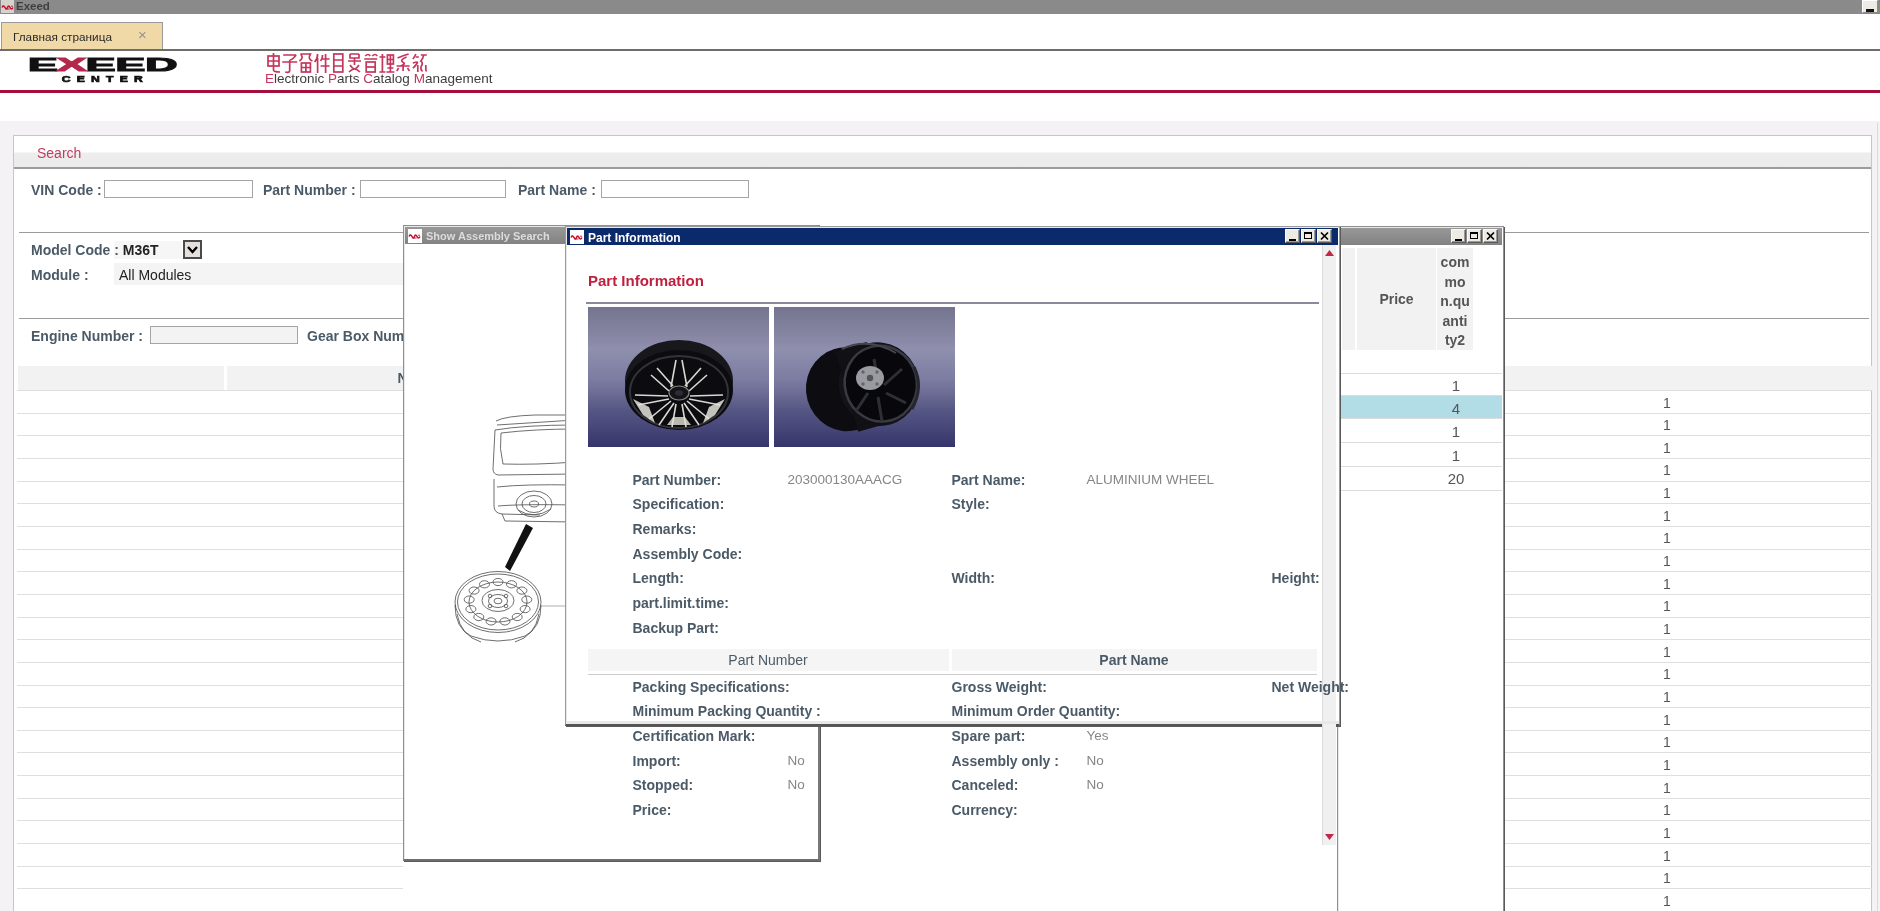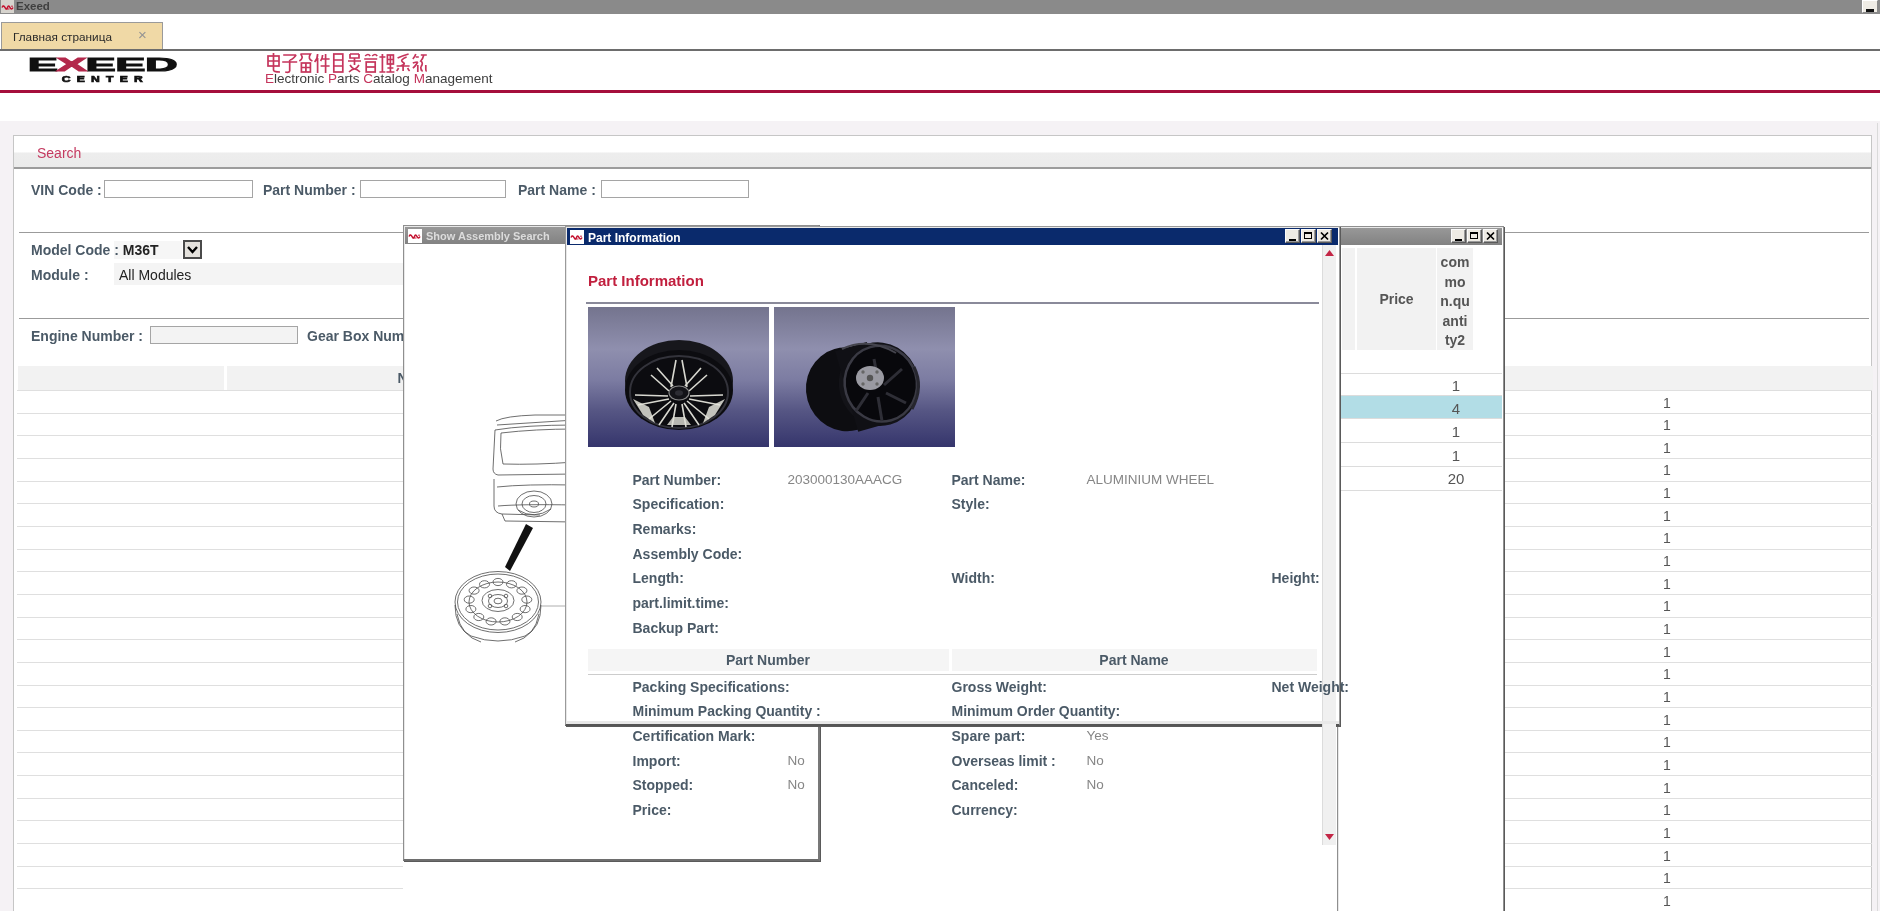--- a/index.html
+++ b/index.html
@@ -440,30 +440,30 @@
 <div class="plbl" style="left:21.5px;top:451.5px">Packing Specifications:</div>
 <div class="plbl" style="left:340.5px;top:451.5px">Gross Weight:</div>
 <div class="plbl" style="left:660.5px;top:451.5px">Net Weight:</div>
 <div class="plbl" style="left:21.5px;top:476.2px">Minimum Packing Quantity :</div>
 <div class="plbl" style="left:340.5px;top:476.2px">Minimum Order Quantity:</div>
 <div class="plbl" style="left:21.5px;top:500.9px">Certification Mark:</div>
 <div class="plbl" style="left:340.5px;top:500.9px">Spare part:</div>
 <div class="pval" style="left:520.5px;top:500.9px">Yes</div>
 <div class="plbl" style="left:21.5px;top:525.6px">Import:</div>
 <div class="pval" style="left:221.5px;top:525.6px">No</div>
-<div class="plbl" style="left:340.5px;top:525.6px">Overseas limit :</div>
+<div class="plbl" style="left:340.5px;top:525.6px">Assembly only :</div>
 <div class="pval" style="left:520.5px;top:525.6px">No</div>
 <div class="plbl" style="left:21.5px;top:550.3px">Stopped:</div>
 <div class="pval" style="left:221.5px;top:550.3px">No</div>
 <div class="plbl" style="left:340.5px;top:550.3px">Canceled:</div>
 <div class="pval" style="left:520.5px;top:550.3px">No</div>
 <div class="plbl" style="left:21.5px;top:575.0px">Price:</div>
 <div class="plbl" style="left:340.5px;top:575.0px">Currency:</div>
 
     <div class="abs" style="left:21.5px;top:422px;width:361px;height:22px;background:#f5f5f5"></div>
     <div class="abs" style="left:385.5px;top:422px;width:365px;height:22px;background:#f5f5f5"></div>
-    <div class="abs" style="left:21.5px;top:425px;width:361px;text-align:center;font-size:14px;font-weight:bold;color:#4b5a67">Part Number</div>
+    <div class="abs" style="left:21.5px;top:425px;width:361px;text-align:center;font-size:14px;font-weight:normal;color:#4b5a67">Part Number</div>
     <div class="abs" style="left:385.5px;top:425px;width:365px;text-align:center;font-size:14px;font-weight:bold;color:#4b5a67">Part Name</div>
     <div class="abs" style="left:21.5px;top:446.5px;width:729px;height:1px;background:#ccc"></div>
     <div class="abs" style="left:0;bottom:0;width:773px;height:3.5px;background:#e8e8e8"></div>
   </div>
 
 </div>
 
 </body></html>

